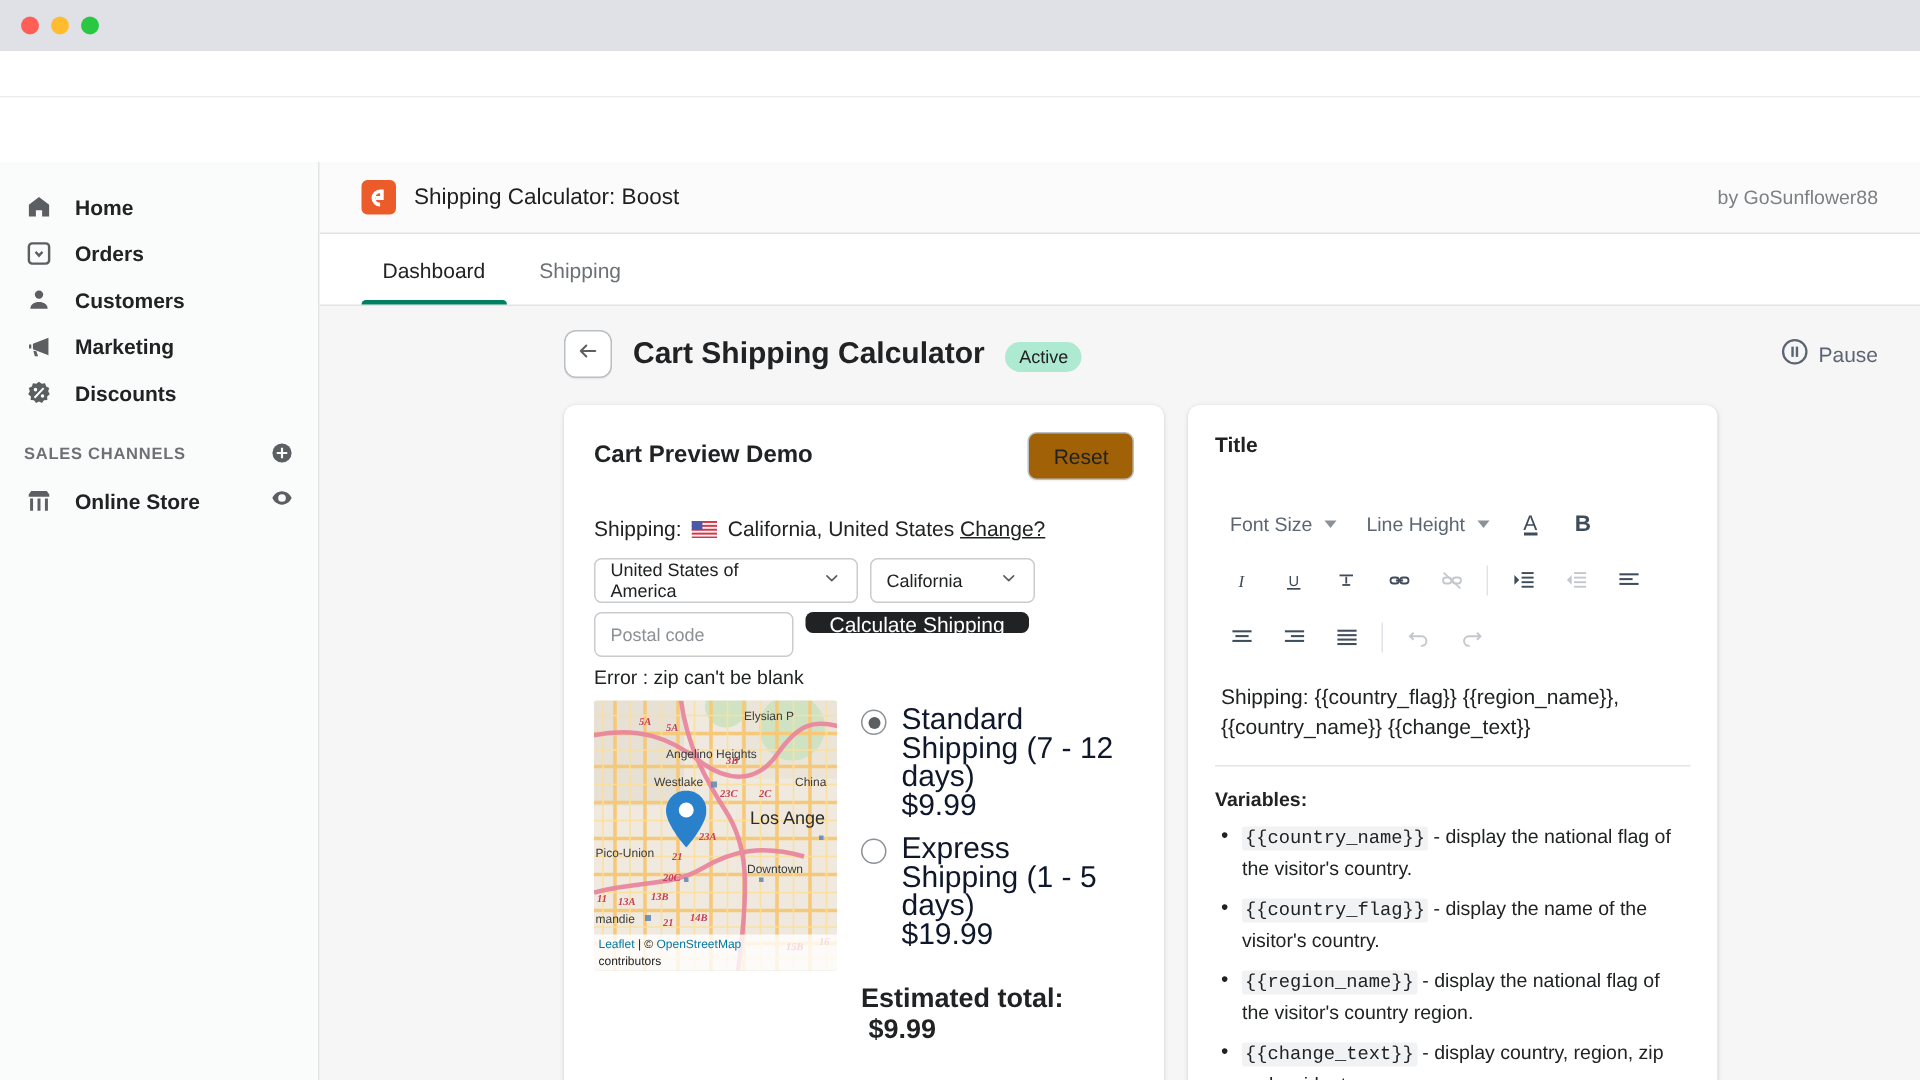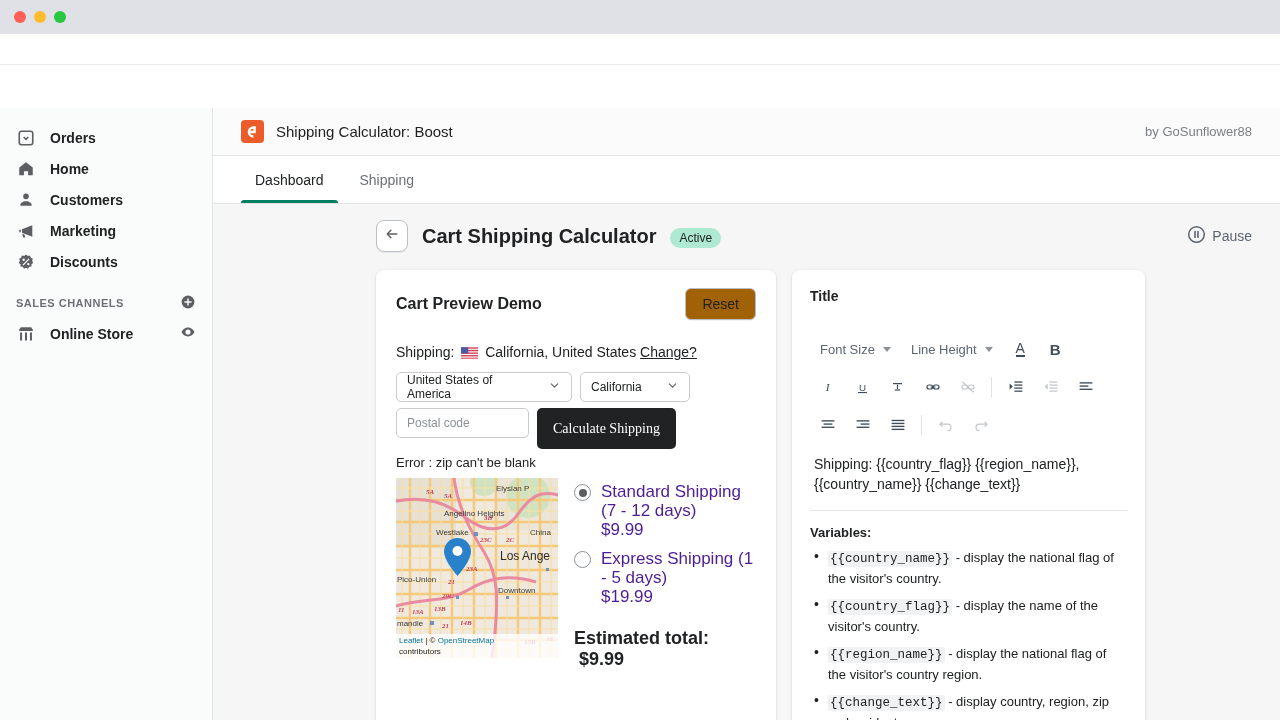--- a/index.html
+++ b/index.html
@@ -130,21 +130,21 @@
   .select.country { width: 176px; justify-content: space-between; }
   .select.region { width: 110px; justify-content: space-between; }
   .postal {
     width: 133px; height: 30px; border: 1px solid #c9cccf; border-radius: 5px;
     background: #fff; padding: 0 10px; font-size: 12px; color: #202223;
     font-family: inherit;
   }
   .postal::placeholder { color: #8c9196; }
   .calc-btn {
     background: #202223; color: #fff; border: none; border-radius: 5px;
-    padding: 0 16px; height: 41px; font-size: 14px; cursor: pointer; font-family: Liberation Serif, serif;
+    padding: 0 16px; height: 14px; font-size: 14px; cursor: pointer; font-family: Liberation Sans, sans-serif;
   }
   .error-text { font-size: 13px; color: #202223; margin-bottom: 8px; }
 
   .demo-row { display: flex; gap: 16px; }
 
   
   .map {
     width: 162px; height: 180px; border-radius: 2px; overflow: hidden;
     position: relative; background: #e9e3d8; flex-shrink: 0;
   }
@@ -157,21 +157,21 @@
   .map-attr a { color: #0078a8; text-decoration: none; }
 
   .opts { flex: 1; padding-top: 4px; }
   .opt { display: flex; gap: 10px; margin-bottom: 10px; }
   .radio {
     width: 17px; height: 17px; border-radius: 50%; border: 1px solid #8c9196;
     background: #fff; flex-shrink: 0; margin-top: 2px;
     display: flex; align-items: center; justify-content: center;
   }
   .radio.on::after { content: ""; width: 8px; height: 8px; border-radius: 50%; background: #5c5f62; }
-  .opt-text { font-size: 17px; color: #4c1d95; line-height: 19px; }
+  .opt-text { font-size: 20px; color: #0f172a; line-height: 19px; }
   .total { font-size: 18px; font-weight: 700; color: #202223; margin-top: 22px; }
 
   
   .rt-title { font-size: 14px; font-weight: 700; color: #202223; margin-bottom: 28px; }
   .tb-row { display: flex; align-items: center; gap: 0; margin-bottom: 4px; height: 34px; }
   .tb-item {
     display: flex; align-items: center; gap: 8px; padding: 0 10px;
     font-size: 13px; color: #5c6572; cursor: pointer; height: 30px;
   }
   .tb-btn {
@@ -212,34 +212,34 @@
 <div class="browser-strip"></div>
 <div class="browser-strip2"></div>
 
 <div class="app-body">
 
   <nav class="sidebar">
 
     <div class="nav-item">
       <span class="ico">
         <svg width="18" height="18" viewBox="0 0 20 20">
-            <rect x="2.5" y="2.5" width="15" height="15" rx="2.5" fill="none" stroke="#5c5f62" stroke-width="1.8"></rect>
-            <path fill="#5c5f62" d="M10 5v5.2l-2-2-1.2 1.2L10 12.9l3.2-3.5L12 8.2l-2 2V5z"></path>
-          </svg>
-      </span>
-      <span>Orders</span>
+            <path fill="#5c5f62" d="M10 2.5 2.5 8.3V17h5.2v-4.6h4.6V17h5.2V8.3z"></path>
+          </svg>
+      </span>
+      <span>Home</span>
     </div>
 
     <div class="nav-item">
       <span class="ico">
         <svg width="18" height="18" viewBox="0 0 20 20">
-            <path fill="#5c5f62" d="M10 2.5 2.5 8.3V17h5.2v-4.6h4.6V17h5.2V8.3z"></path>
-          </svg>
-      </span>
-      <span>Home</span>
+            <rect x="2.5" y="2.5" width="15" height="15" rx="2.5" fill="none" stroke="#5c5f62" stroke-width="1.8"></rect>
+            <path fill="#5c5f62" d="M10 5v5.2l-2-2-1.2 1.2L10 12.9l3.2-3.5L12 8.2l-2 2V5z"></path>
+          </svg>
+      </span>
+      <span>Orders</span>
     </div>
 
 
     <div class="nav-item">
       <span class="ico">
         <svg width="18" height="18" viewBox="0 0 20 20">
             <circle cx="10" cy="6" r="3.1" fill="#5c5f62"></circle>
             <path fill="#5c5f62" d="M3.6 16.5c0-3.2 2.9-5 6.4-5s6.4 1.8 6.4 5z"></path>
           </svg>
       </span>

